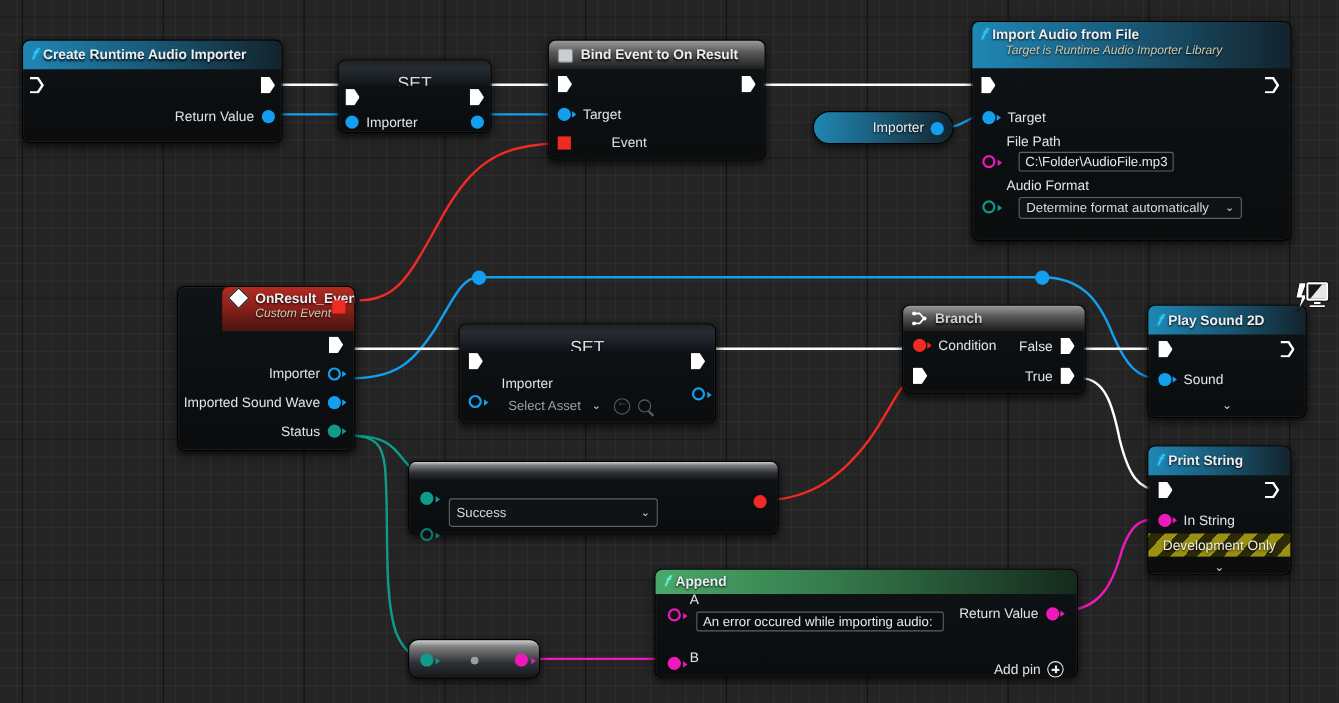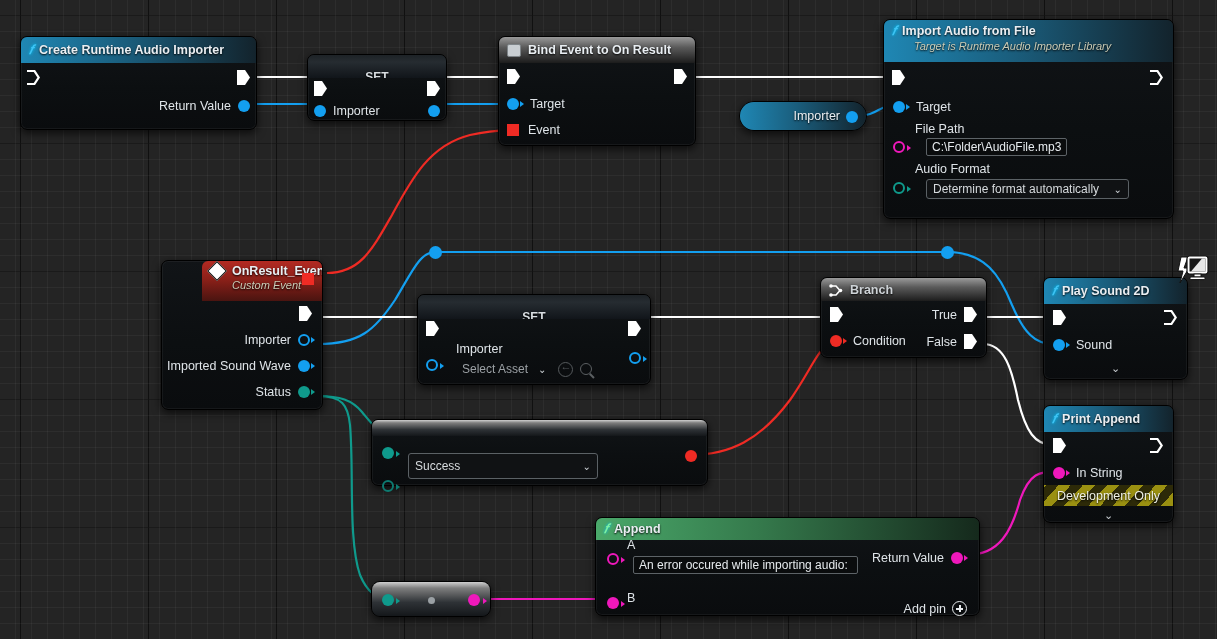--- a/index.html
+++ b/index.html
@@ -43,21 +43,21 @@
   .nhead.tall { height: 42px; align-items: flex-start; padding-top: 3px; flex-direction: column; }
   .nhead-blue-r { background: linear-gradient(90deg, #1f87b4 0%, #1a5d7c 45%, #13232c 100%); }
   .nhead-gray { background: linear-gradient(180deg, #9a9a9a 0%, #5a5a5a 40%, #1c1c1c 100%); }
   .nhead-red { background: linear-gradient(180deg, #b32a22 0%, #8c2019 45%, #4a1410 100%); margin-left: 40px; }
   .nhead-green { background: linear-gradient(90deg, #4aa86a 0%, #357a4c 42%, #15291c 100%); }
   .nhead-set { background: linear-gradient(180deg, #1d2226 0%, #262c31 30%, #11151a 100%); }
   .nhead-pure { background: linear-gradient(180deg, #cfcfcf 0%, #7e7e7e 18%, #2e3236 60%, #14171a 100%); }
 
   .ntitle { color: #e9eef2; font-size: 12.5px; font-weight: bold; white-space: nowrap; text-shadow: 0 1px 2px #000; }
   .nsub { color: #c9cbb6; font-size: 11px; font-style: italic; white-space: nowrap; text-shadow: 0 1px 2px #000; margin-top: 1px; }
-  .ntitle-c { color:#d8dde1; font-size: 12px; font-weight: bold; width:100%; text-align:center; text-shadow: 0 1px 2px #000; margin-top: 20px; }
+  .ntitle-c { color:#d8dde1; font-size: 16px; font-weight: normal; width:100%; text-align:center; text-shadow: 0 1px 2px #000; margin-top: 20px; }
 
   .ficon { color: #3fc4f5; font-size: 13px; font-style: italic; font-family: "Liberation Serif", serif; font-weight: bold; margin-right: 6px; text-shadow: 0 0 3px #0cf; }
   .ficon.green { color: #7ef2a0; }
   .sqicon { width: 14px; height: 13px; background: #c9ced2; border: 1px solid #7e8488; border-radius: 2px; margin-right: 7px; }
   .diaicon { width: 14px; height: 14px; background: #fff; transform: rotate(45deg); margin-right: 8px; border: 1px solid #111;}
   .bricon { width: 14px; height: 13px; margin-right: 7px; position: relative; }
 
   .nbody { position: relative; }
   .row { position: relative; display: flex; align-items: center; height: 26px; }
   .exec-filled {
@@ -227,21 +227,21 @@
         </div>
         <div style="position:absolute; right:8px; top:6px;">
           <div class="exec-filled"></div>
         </div>
       </div>
       <div class="row" style="height:26px; padding-left:8px;">
         <span class="dot filled c-blue"></span>
         <span class="arrowr c-blue"></span>
         <span class="plabel" style="margin-left:6px;">Target</span>
       </div>
-      <div class="row" style="height:26px; padding-left:8px;">
+      <div class="row" style="height:26px; padding-left:8px;gap:28px;">
         <span class="sq c-red"></span>
         <span class="plabel" style="margin-left:9px;">Event</span>
       </div>
     </div>
   </div>
 
   <div class="node" style="left:739px; top:101px; width:128px; height:30px; border-radius:15px;">
     <div class="nhead nhead-blue-r" style="height:28px; border-radius:14px; justify-content:flex-end; padding-right:26px;">
       <span class="ntitle" style="font-weight:normal;">Importer</span>
     </div>
@@ -385,36 +385,36 @@
           <path d="M2,2 L7,2 L11,6.5 L7,11 L2,11" stroke="#fff" stroke-width="1.6" fill="none"></path>
           <circle cx="2" cy="2" r="1.8" fill="#fff"></circle>
           <circle cx="2" cy="11" r="1.8" fill="#fff"></circle>
           <circle cx="11.5" cy="6.5" r="1.8" fill="#fff"></circle>
         </svg>
       </span>
       <span class="ntitle" style="color:#cdd2d6;">Branch</span>
     </div>
     <div class="nbody">
       <div class="row" style="height:27px;">
-        <div style="position:absolute; left:9px; top:6px;">
-          <div class="exec-filled"></div>
-        </div>
-        <div style="position:absolute; right:9px; top:6px; display:flex; align-items:center;">
-          <span class="plabel" style="margin-right:7px;">True</span>
-          <div class="exec-filled"></div>
-        </div>
-      </div>
-      <div class="row" style="height:27px;">
         <div style="position:absolute; left:9px; top:6px; display:flex; align-items:center;">
           <span class="dot filled c-red"></span>
           <span class="arrowr c-red"></span>
           <span class="plabel" style="margin-left:6px;">Condition</span>
         </div>
         <div style="position:absolute; right:9px; top:6px; display:flex; align-items:center;">
           <span class="plabel" style="margin-right:7px;">False</span>
+          <div class="exec-filled"></div>
+        </div>
+      </div>
+      <div class="row" style="height:27px;">
+        <div style="position:absolute; left:9px; top:6px;">
+          <div class="exec-filled"></div>
+        </div>
+        <div style="position:absolute; right:9px; top:6px; display:flex; align-items:center;">
+          <span class="plabel" style="margin-right:7px;">True</span>
           <div class="exec-filled"></div>
         </div>
       </div>
     </div>
   </div>
 
   <div class="node" style="left:1043px; top:277px; width:145px; height:103px;">
     <div class="badge-client">
       <svg width="34" height="30" viewBox="0 0 34 30">
         <path d="M6,2 L13,2 L9,13 L14,13 L5,28 L8,16 L3,16 Z" fill="#fff" stroke="#111" stroke-width="1"></path>
@@ -443,21 +443,21 @@
         <span class="arrowr c-blue"></span>
         <span class="plabel" style="margin-left:6px;">Sound</span>
       </div>
       <div class="caret-down" style="margin-top:4px;">⌄</div>
     </div>
   </div>
 
   <div class="node" style="left:1043px; top:405px; width:131px; height:118px;">
     <div class="nhead nhead-blue-r">
       <span class="ficon">𝑓</span>
-      <span class="ntitle">Print Append</span>
+      <span class="ntitle">Print String</span>
     </div>
     <div class="nbody">
       <div class="row" style="height:28px;">
         <div style="position:absolute; left:9px; top:6px;">
           <div class="exec-filled"></div>
         </div>
         <div style="position:absolute; right:10px; top:6px;">
           <div class="exec-hollow"></div>
         </div>
       </div>

